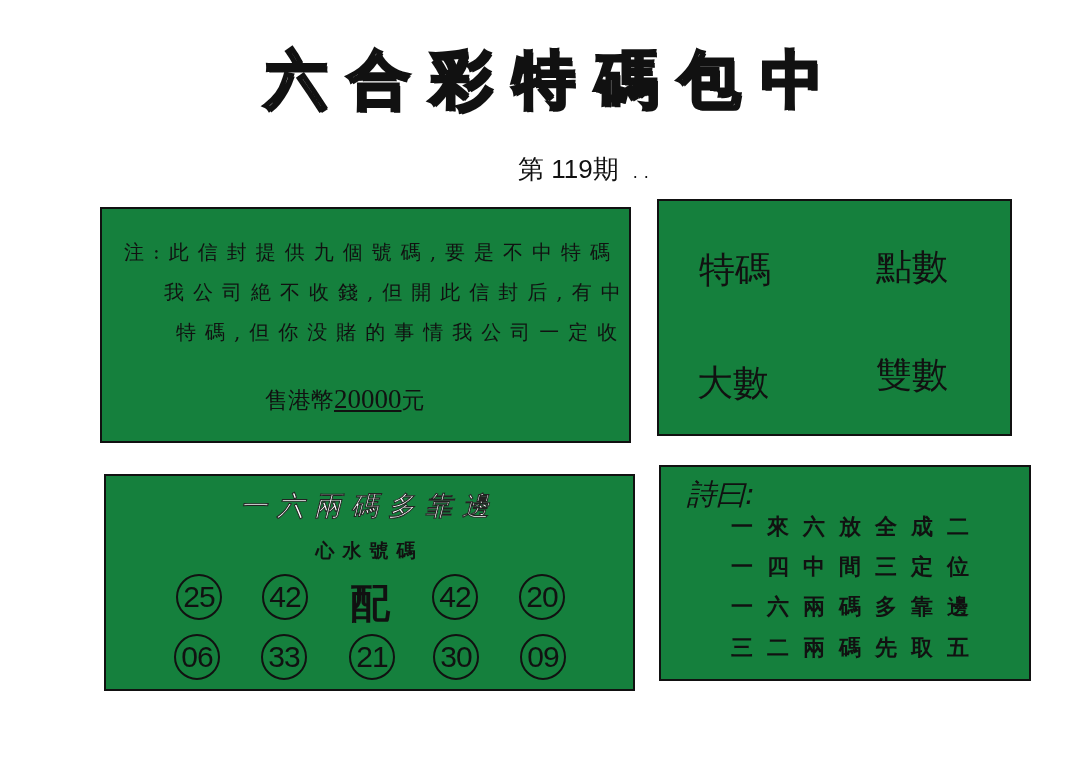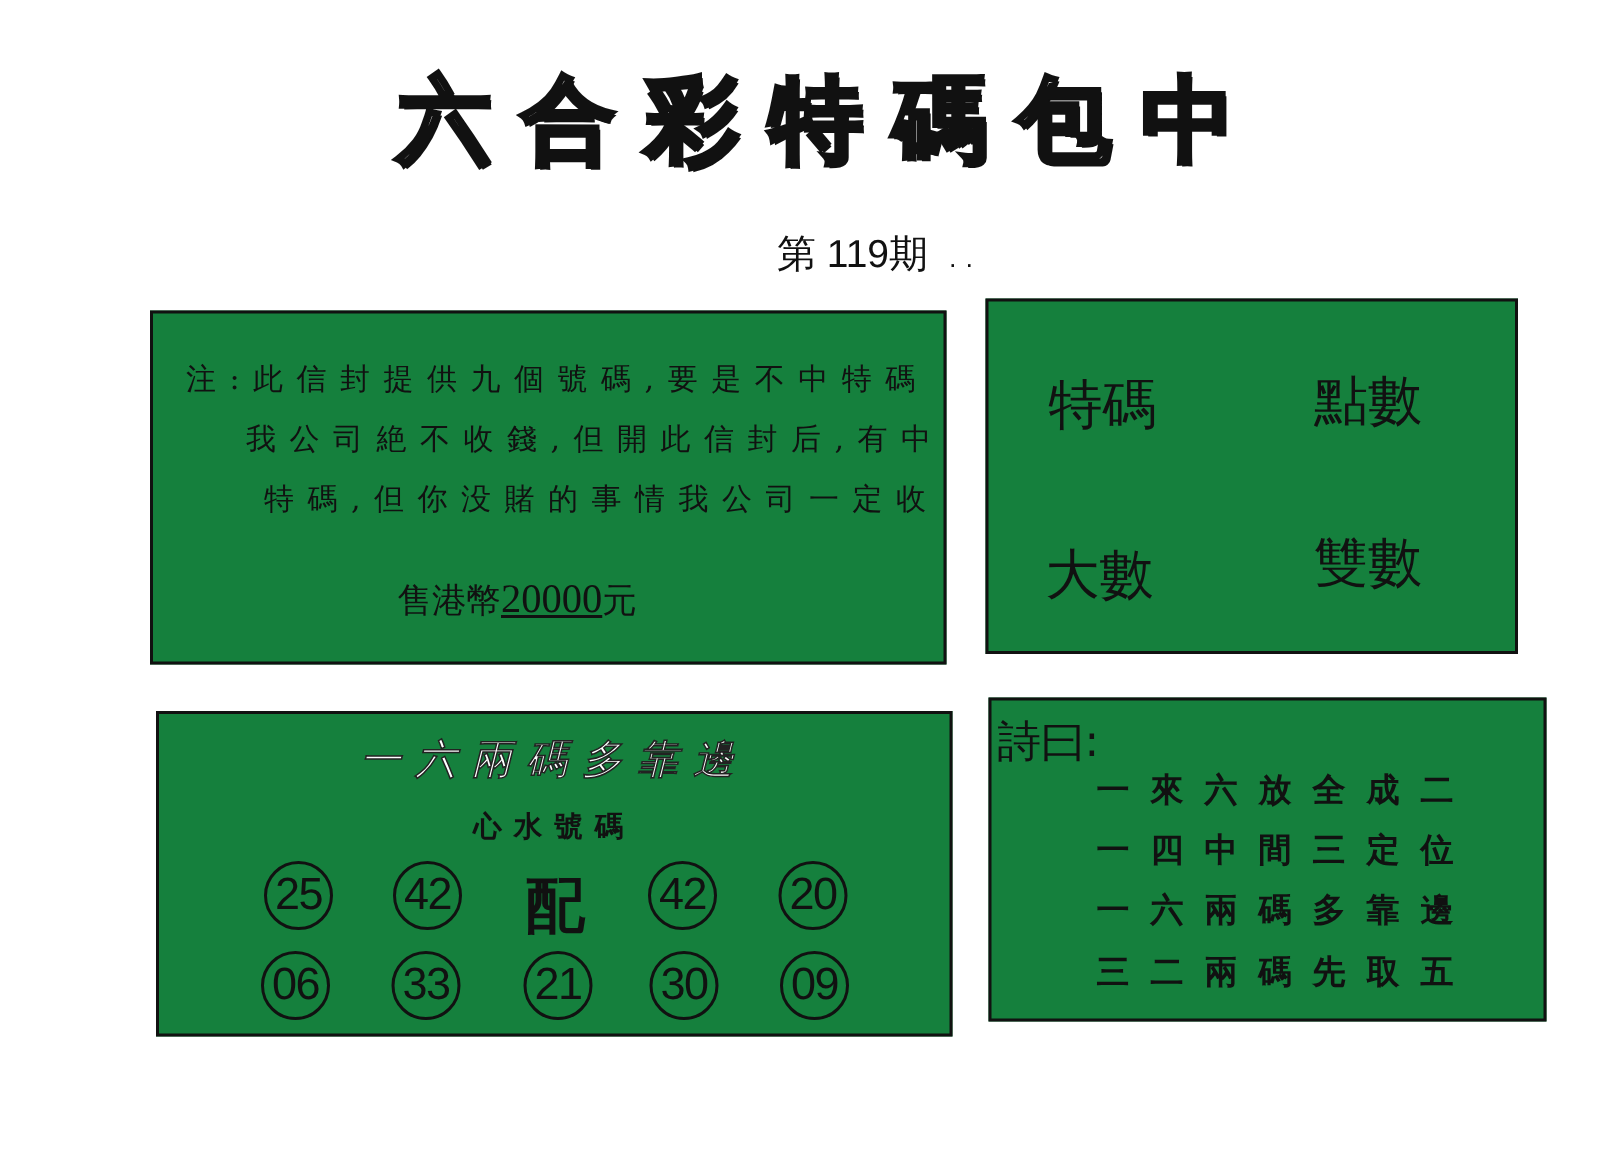--- a/index.html
+++ b/index.html
@@ -54,21 +54,21 @@
     display:flex; align-items:center; justify-content:center;
     font-family:"Liberation Sans", sans-serif; font-size:30px; color:#111; box-sizing:border-box;
     letter-spacing:-1px;
   }
   .pair-char {
     position:absolute; left:244px; top:100px;
     font-family:"DejaVu Serif", serif; font-size:40px; font-weight:bold;
   }
 
   .poem-head {
-    position:absolute; left:4px; top:8px; font-family:"DejaVu Sans", sans-serif; font-size:29px;
+    position:absolute; left:26px; top:8px; font-family:"DejaVu Sans", sans-serif; font-size:29px;font-style:italic;
   }
   .poem-line {
     position:absolute; left:70px; font-family:"DejaVu Serif", serif; font-size:22px;
     letter-spacing:14px; font-weight:bold; white-space:nowrap;
   }
 </style>
 </head>
 <body>
 
 <div class="title">

